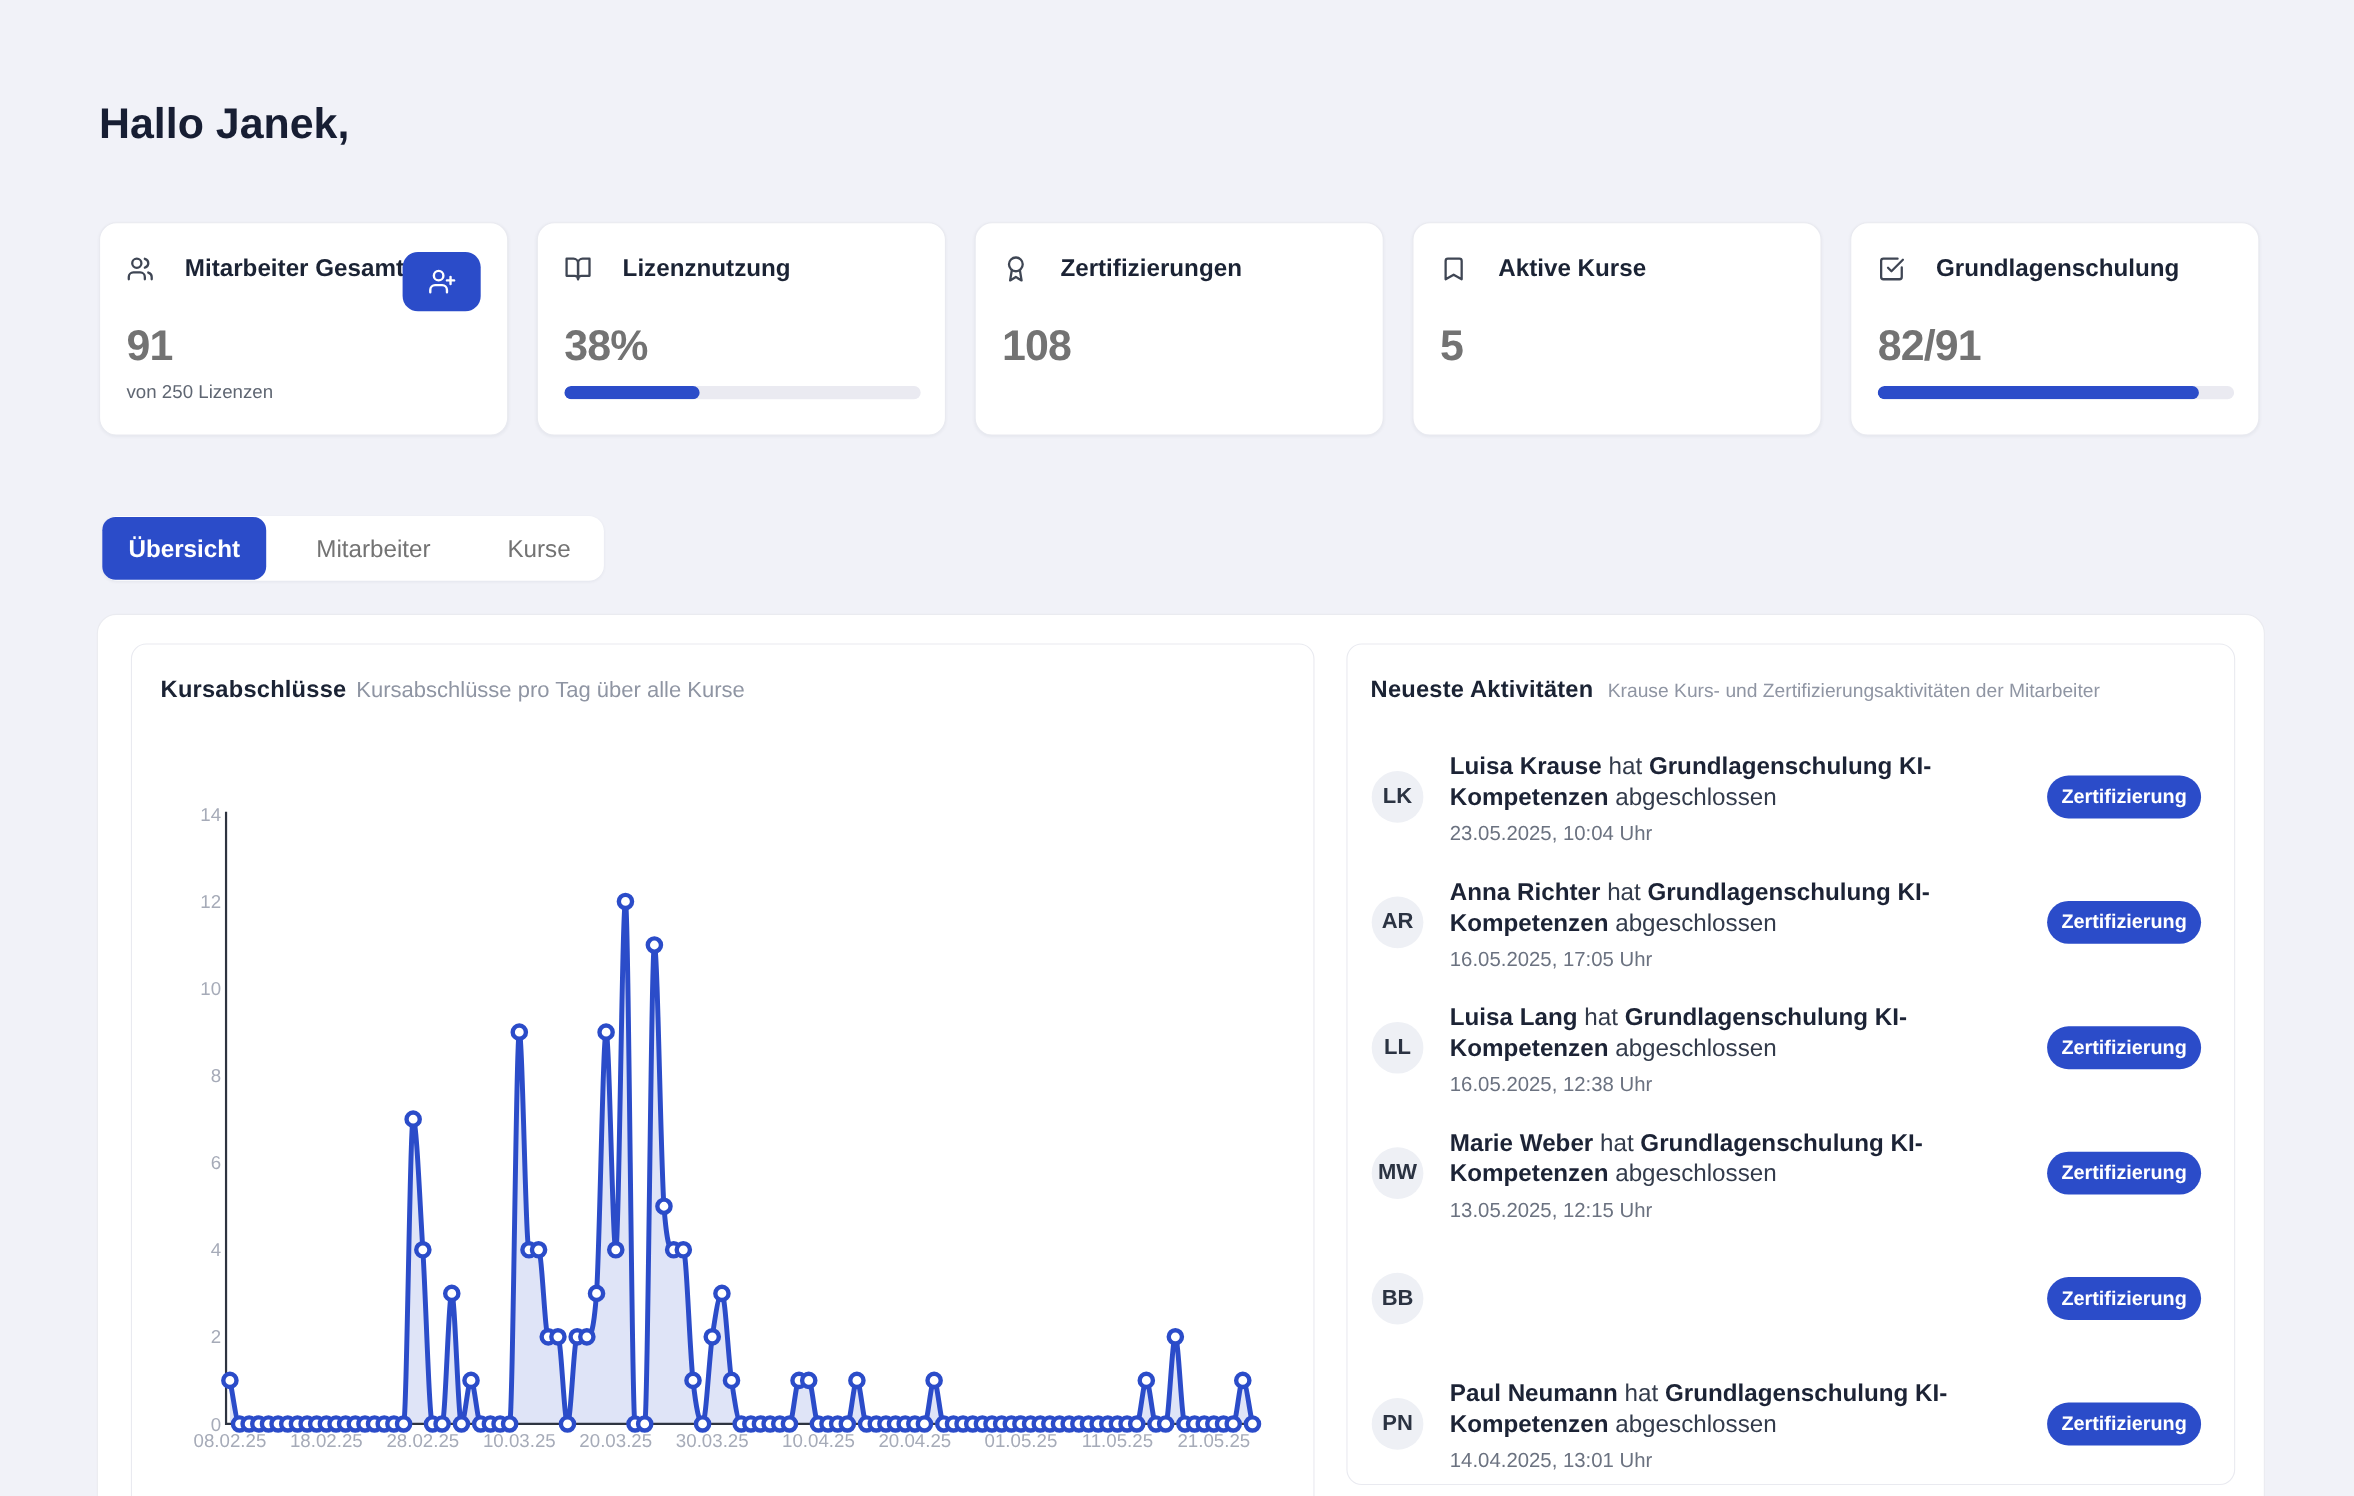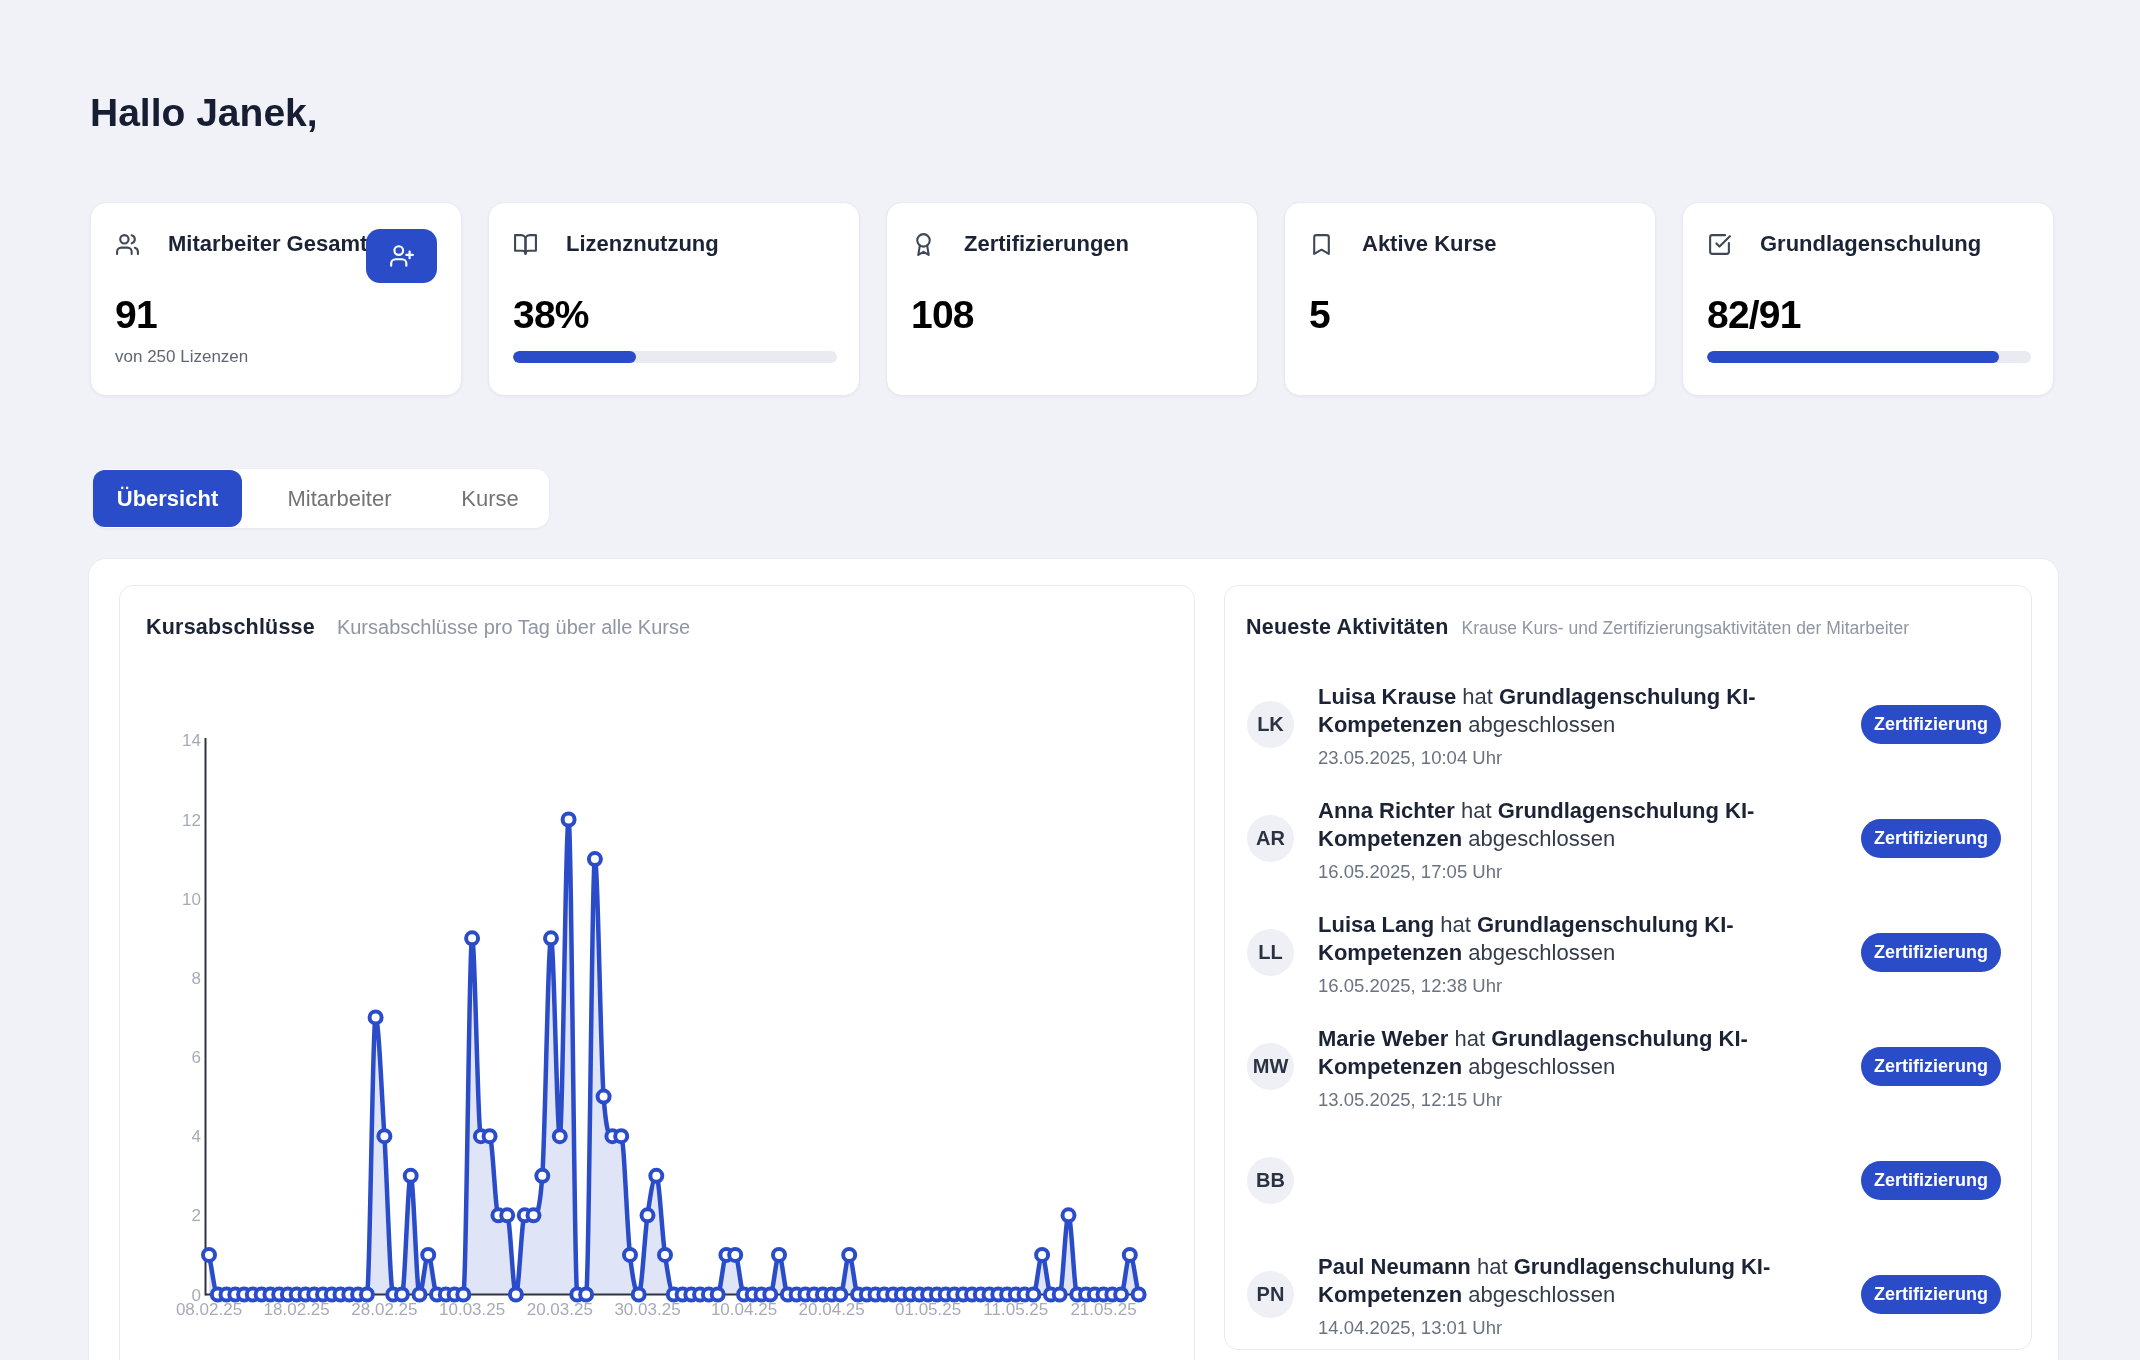--- a/index.html
+++ b/index.html
@@ -5,35 +5,35 @@
 <style>
 *{margin:0;padding:0;box-sizing:border-box}
 html,body{width:2140px;height:1360px;overflow:hidden}
 body{background:#f1f2f8;font-family:"Liberation Sans",sans-serif;color:#1b2236;position:relative}
 .h1{position:absolute;left:90px;top:93px;font-size:39px;font-weight:700;color:#171e33;line-height:40px}
 .cards{position:absolute;left:90px;top:202px;width:1964px;display:flex;gap:26px}
 .card{background:#fff;border:1px solid #e9eaf0;border-radius:16px;height:194px;flex:1;position:relative;box-shadow:0 1px 3px rgba(25,30,60,.05)}
 .chead{position:absolute;left:24px;top:28px;display:flex;align-items:center;gap:28px}
 .chead svg{width:25px;height:25px;color:#3f4654;flex:0 0 auto}
 .clabel{font-size:22px;font-weight:700;color:#1b2334;white-space:nowrap}
-.cval{position:absolute;left:24px;top:92px;font-size:39px;font-weight:700;color:#000000;letter-spacing:-0.8px;line-height:39px}
+.cval{position:absolute;left:24px;top:92px;font-size:39px;font-weight:700;color:#737373;letter-spacing:-0.8px;line-height:39px}
 .csub{position:absolute;left:24px;top:144px;font-size:17px;color:#5f6672}
 .addbtn{position:absolute;right:24px;top:26px;width:71px;height:54px;background:#2b4cc9;border-radius:14px;display:flex;align-items:center;justify-content:center}
 .addbtn svg{width:26px;height:26px;color:#fff}
 .pbar{position:absolute;left:24px;top:148px;width:324px;height:12px;border-radius:6px;background:#eaeaf1;overflow:hidden}
 .pfill{height:100%;border-radius:6px;background:#2b4cc9}
 .tabs{position:absolute;left:93px;top:469px;width:456px;height:59px;background:#fff;border-radius:14px;box-shadow:0 1px 3px rgba(25,30,60,.06)}
 .tabact{position:absolute;left:0;top:1px;width:149px;height:57px;background:#2b4cc9;border-radius:12px;display:flex;align-items:center;justify-content:center;font-size:22px;font-weight:700;color:#fff}
 .tabtx{position:absolute;top:0;height:59px;display:flex;align-items:center;justify-content:center;font-size:22px;font-weight:400;color:#737373}
 .panel{position:absolute;left:88px;top:558px;width:1971px;height:860px;background:#fff;border:1px solid #eaebf0;border-radius:18px}
 .icard{position:absolute;background:#fff;border:1px solid #e9eaf0;border-radius:14px}
 .ichart{left:30px;top:26px;width:1076px;height:812px}
 .iact{left:1135px;top:26px;width:808px;height:765px}
 .cardtitle{position:absolute;left:26px;top:29px;font-size:21.5px;font-weight:700;color:#1b2334;letter-spacing:.2px;white-space:nowrap}
-.cardsub{font-size:20px;font-weight:400;color:#8f95a3;letter-spacing:0;margin-left:22px}
+.cardsub{font-size:20px;font-weight:400;color:#8f95a3;letter-spacing:0;margin-left:9px}
 .arow{position:absolute;left:0;width:100%;height:114px}
 .avatar{position:absolute;left:22px;top:33.5px;width:47px;height:47px;border-radius:50%;background:#eef0f5;display:flex;align-items:center;justify-content:center;font-size:20px;font-weight:700;color:#2b3342}
 .atext{position:absolute;left:93px;top:16px;width:520px;font-size:22px;line-height:28px;color:#333b4b}
 .atext b{color:#1c2335;font-weight:700}
 .atime{display:block;font-size:18.5px;color:#6b7280;padding-top:5px}
 .pill{position:absolute;right:30px;top:38px;height:39px;background:#2b4cc9;border-radius:20px;color:#fff;font-size:18px;font-weight:700;display:flex;align-items:center;padding:4px 13px}
 </style>
 </head>
 <body>
 <div class="h1">Hallo Janek,</div>

